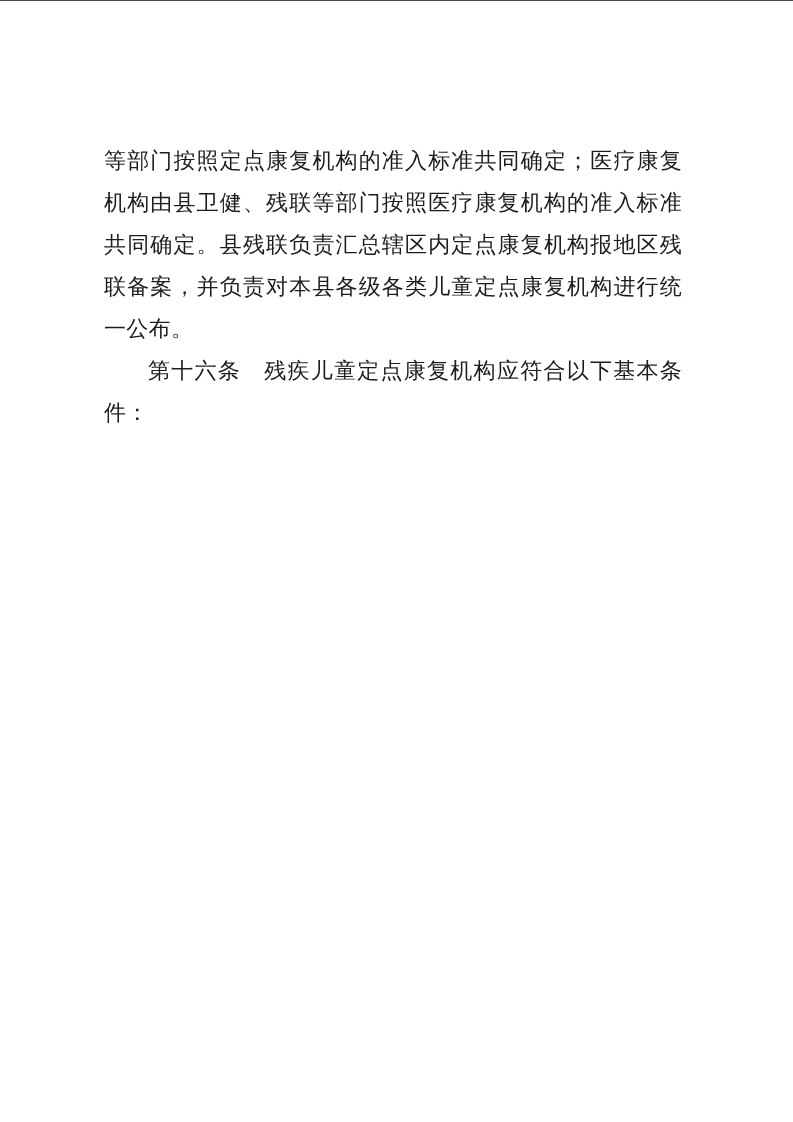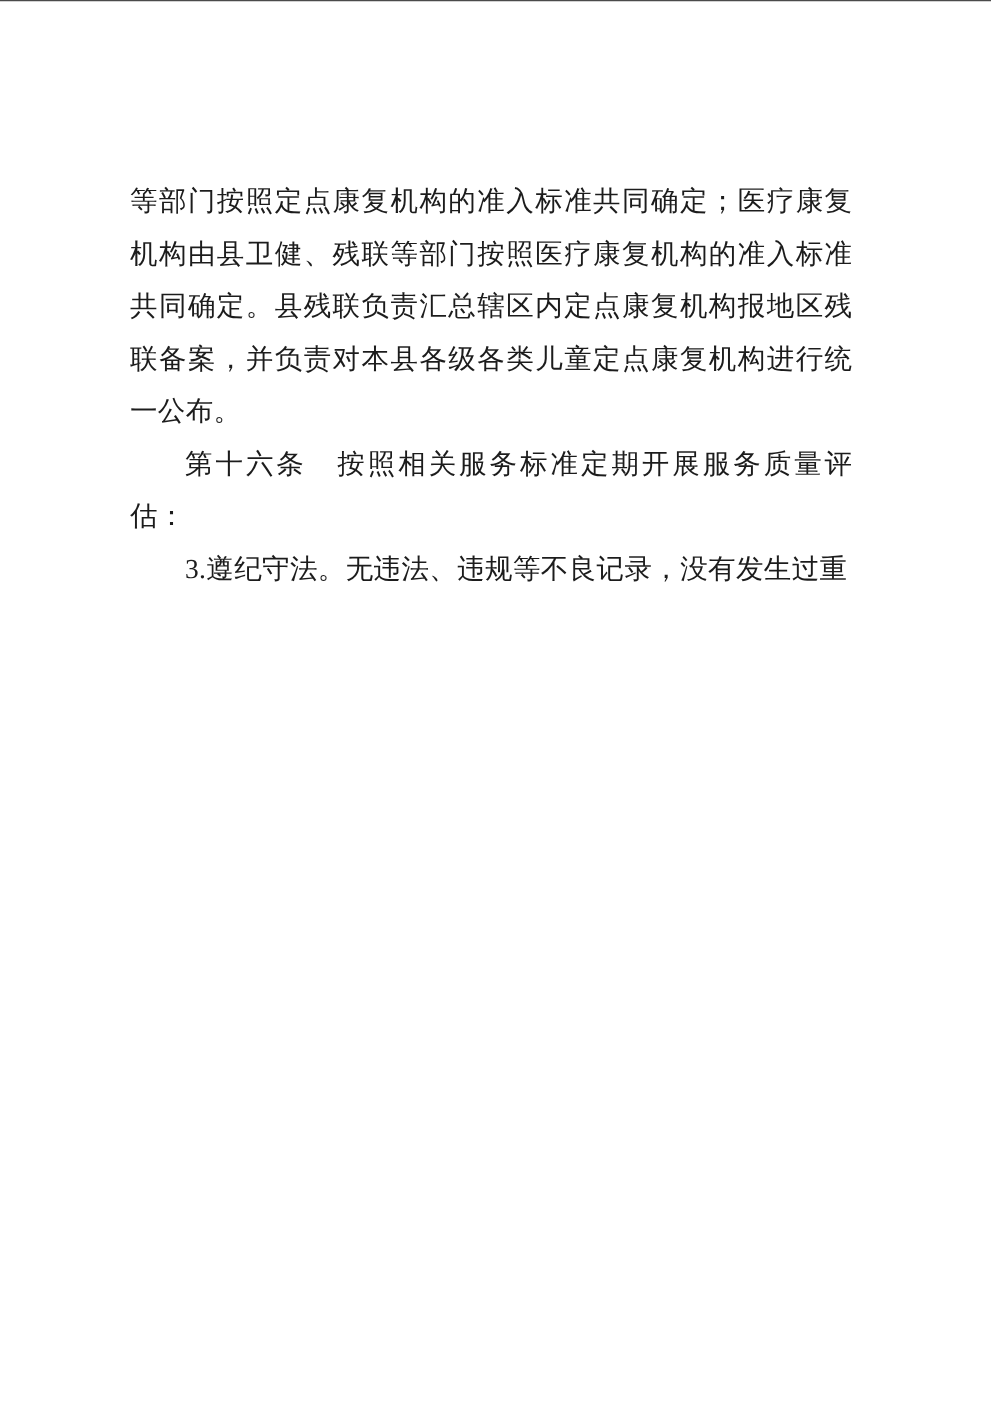--- a/index.html
+++ b/index.html
@@ -48,19 +48,18 @@
     margin-top: 48px;
   }
 </style>
 </head>
 <body>
 
 <div class="page">
 
   <div class="content">
     <p class="para">等部门按照定点康复机构的准入标准共同确定；医疗康复机构由县卫健、残联等部门按照医疗康复机构的准入标准共同确定。县残联负责汇总辖区内定点康复机构报地区残联备案，并负责对本县各级各类儿童定点康复机构进行统一公布。</p>
-    <p class="para indent">第十六条　按照相关服务标准定期开展服务质量评估：</p>
-    <p class="para indent">3.遵纪守法。无违法、违规等不良记录，没有发生过重</p>
+    <p class="para indent">第十六条　残疾儿童定点康复机构应符合以下基本条件：</p>
   </div>
 
   <div class="page-number">– 23 –</div>
 
 </div>
 
 </body></html>

